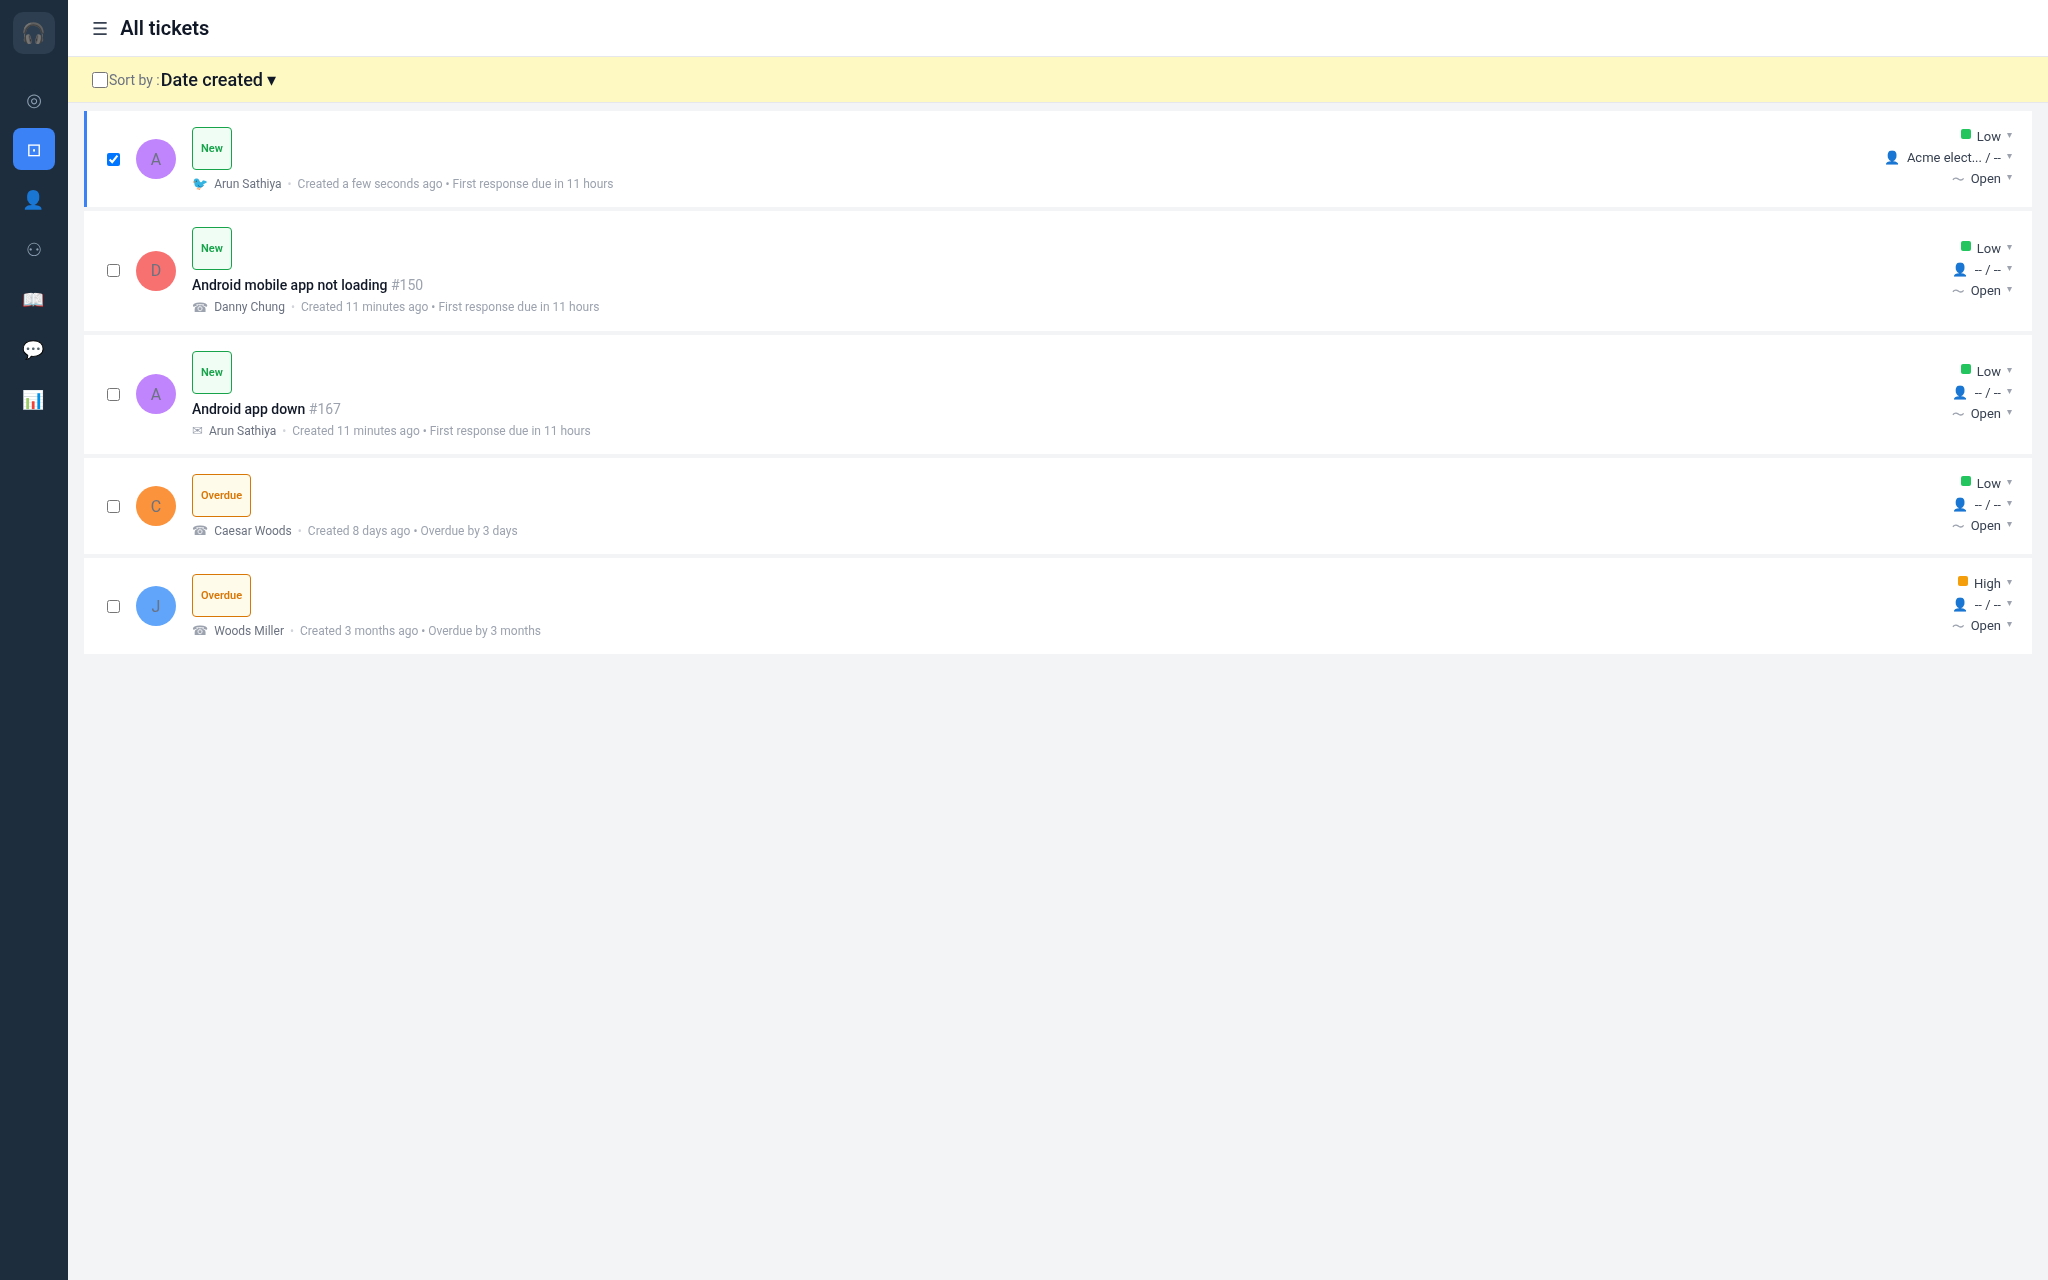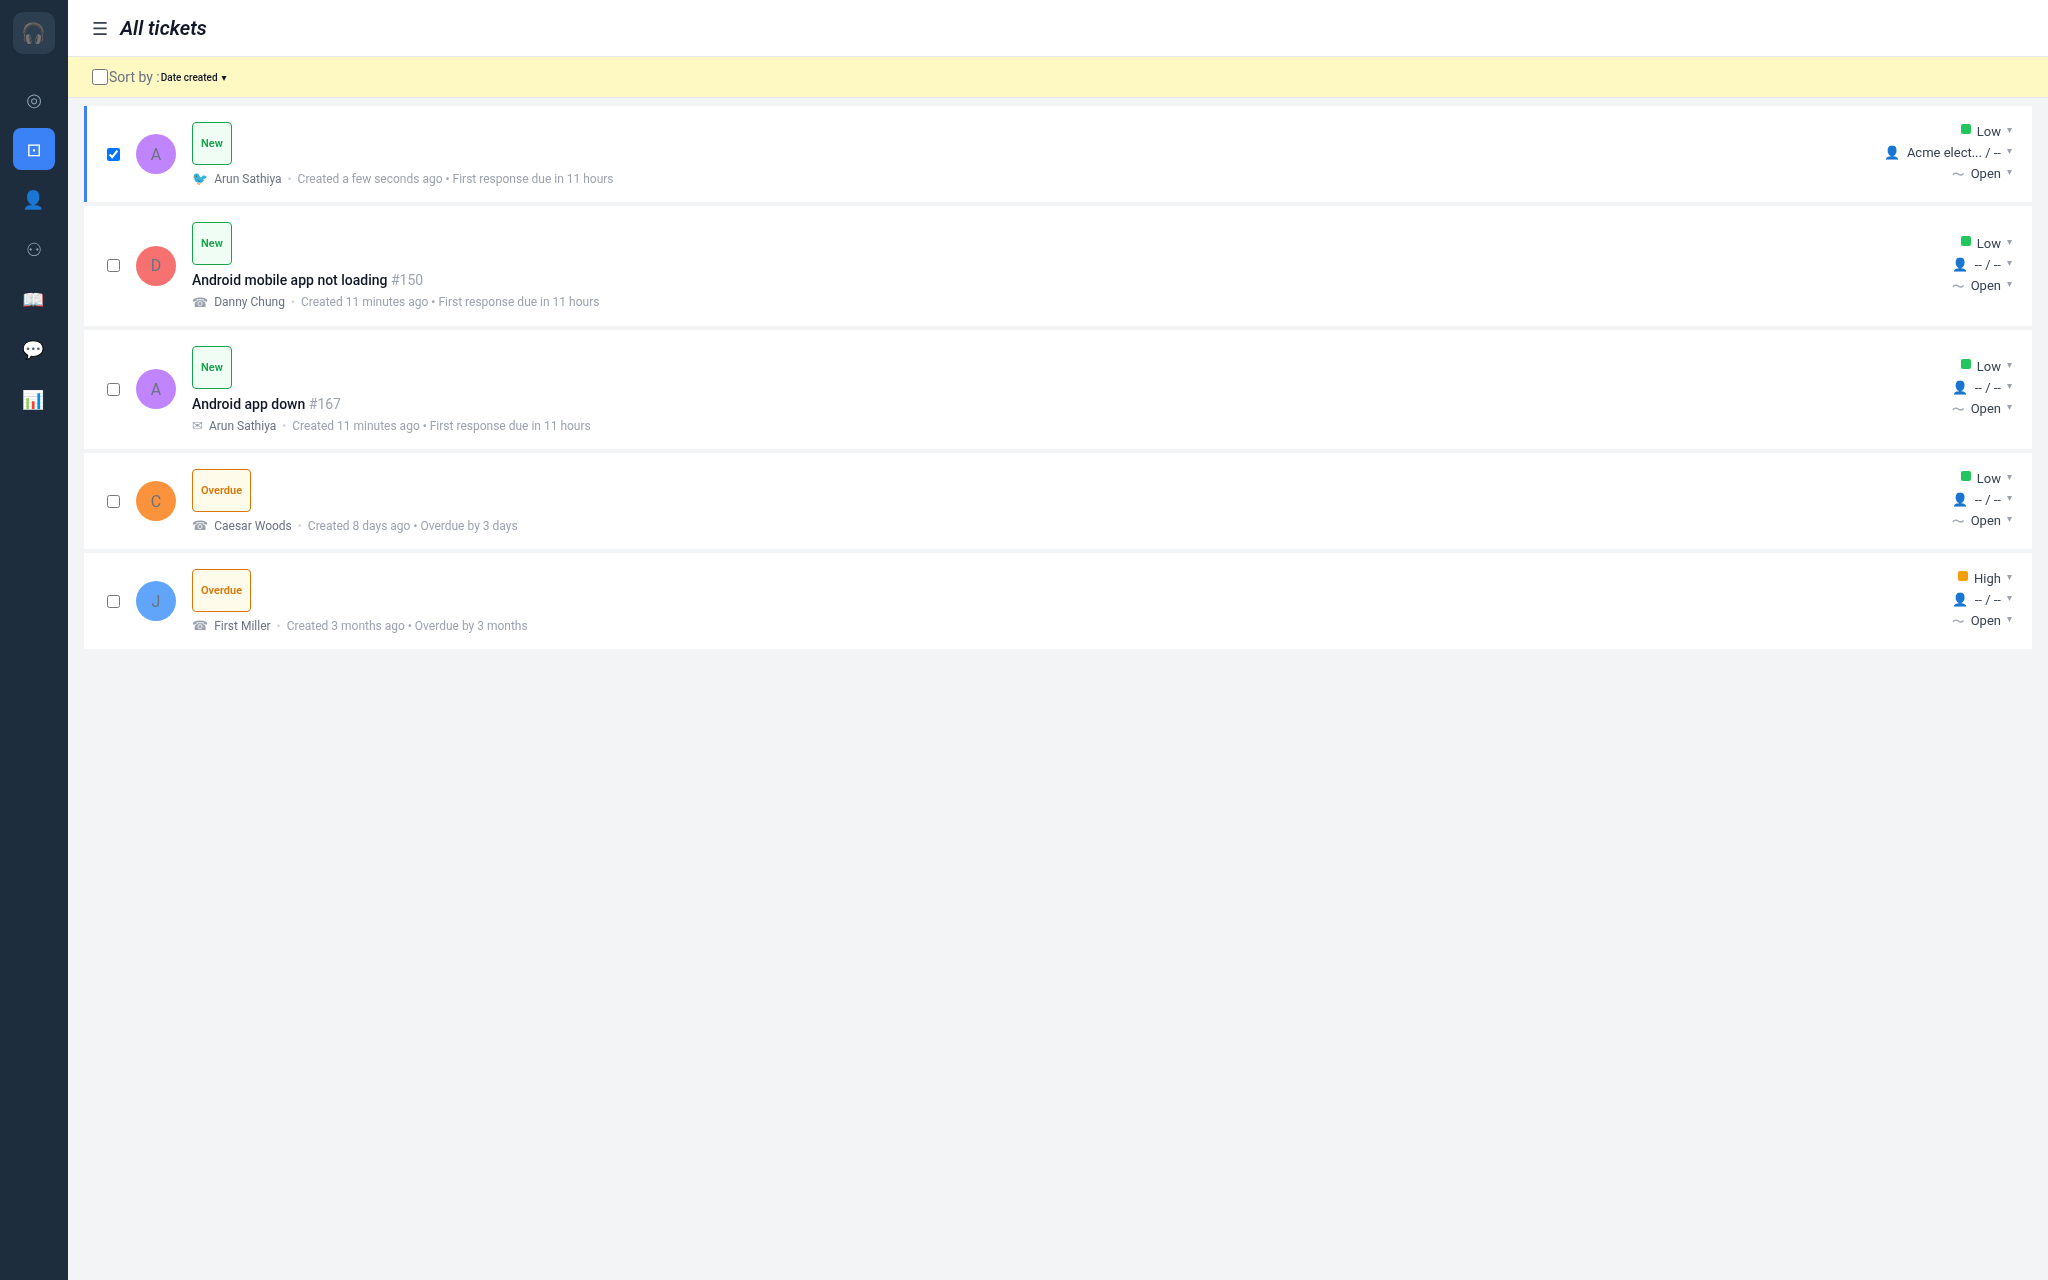--- a/index.html
+++ b/index.html
@@ -46,37 +46,37 @@
     
     .header {
       background: #fff;
       padding: 16px 24px;
       display: flex;
       align-items: center;
       gap: 12px;
       border-bottom: 1px solid #e5e7eb;
     }
     .header-menu-icon { color: #374151; font-size: 18px; cursor: pointer; }
-    .header-title { font-size: 20px; font-weight: 600; color: #111827; font-style: italic; }
+    .header-title { font-size: 20px; font-weight: 600; color: #111827; }
 
     
     .toolbar {
       background: #fef9c3;
       padding: 12px 24px;
       display: flex;
       align-items: center;
       gap: 1px;
       border-bottom: 1px solid #e5e7eb;
     }
     .toolbar-checkbox {
       width: 16px; height: 16px; cursor: pointer;
     }
     .sort-label { font-size: 14px; color: #6b7280; }
     .sort-value {
-      font-size: 10px; color: #111827; font-weight: 500;
+      font-size: 18px; color: #111827; font-weight: 500;
       display: flex; align-items: center; gap: 4px;
       cursor: pointer;
     }
 
     
     .ticket-list {
       flex: 1;
       overflow-y: auto;
       background: #f3f4f6;
       padding: 8px 16px;
@@ -332,21 +332,21 @@
     <input type="checkbox" class="ticket-checkbox" style="">
     <div class="ticket-avatar av-john">
       J
     </div>
     <div class="ticket-body">
       <div class="ticket-top">
         <span class="badge badge-overdue">Overdue</span>
       </div>
       <div class="ticket-meta">
         <span class="ticket-meta-icon">☎</span>
-        <span class="ticket-meta-name">First Miller</span>
+        <span class="ticket-meta-name">Woods Miller</span>
         <span class="dot">•</span>
         <span>Created 3 months ago • Overdue by 3 months</span>
       </div>
     </div>
     <div class="ticket-right">
       <div class="priority-row">
         <span class="priority-dot high"></span>
         <span>High</span>
         <span class="chevron">▾</span>
       </div>

